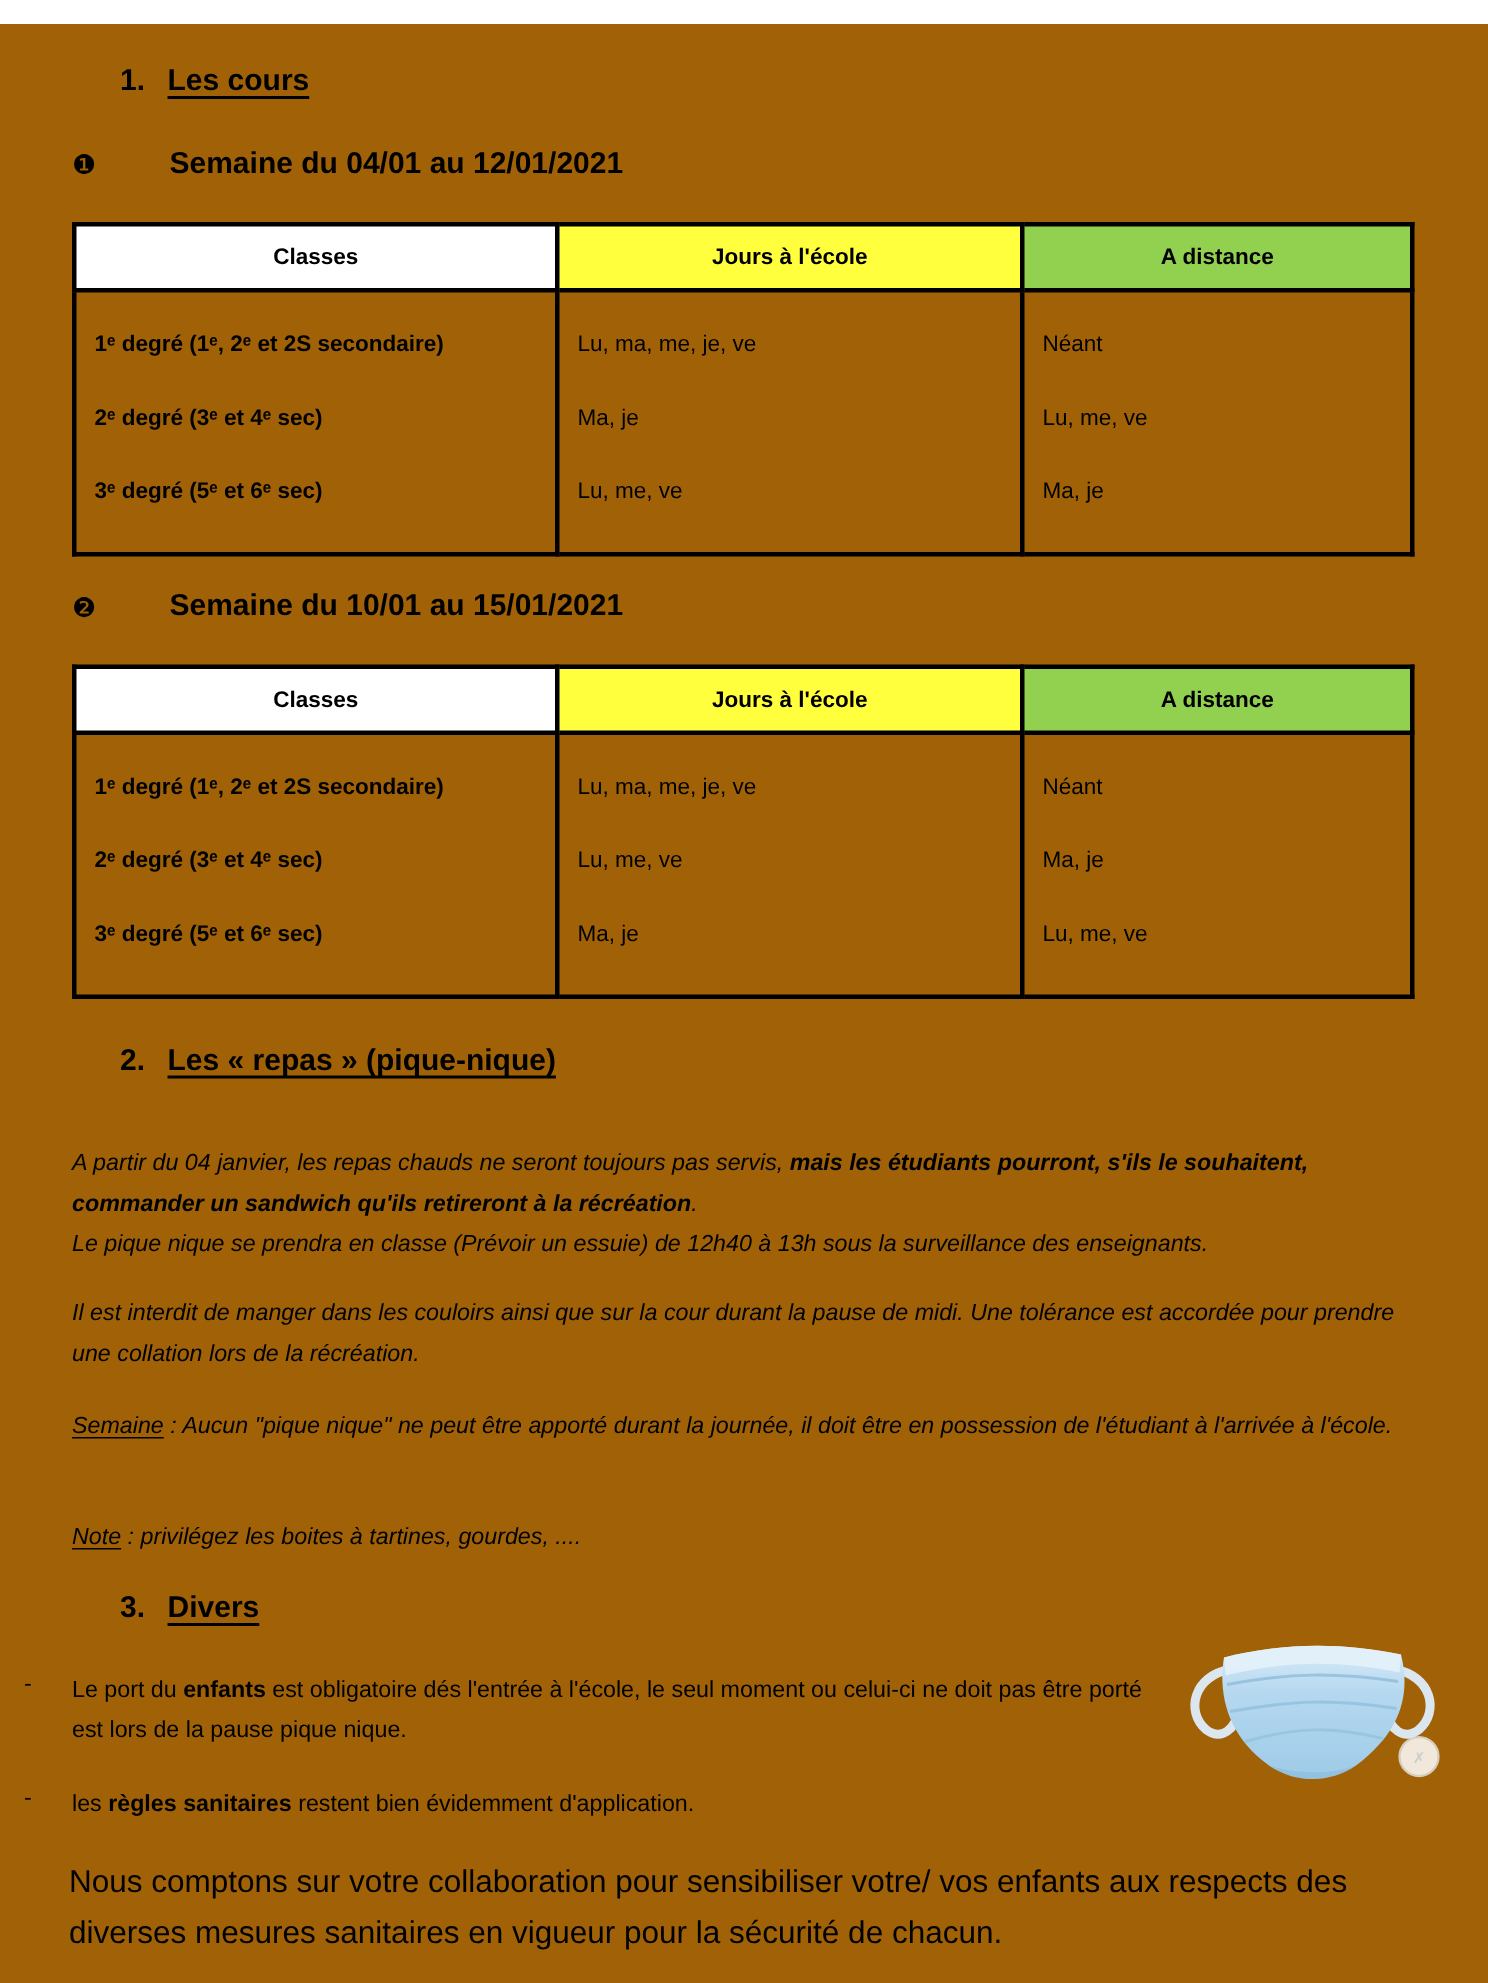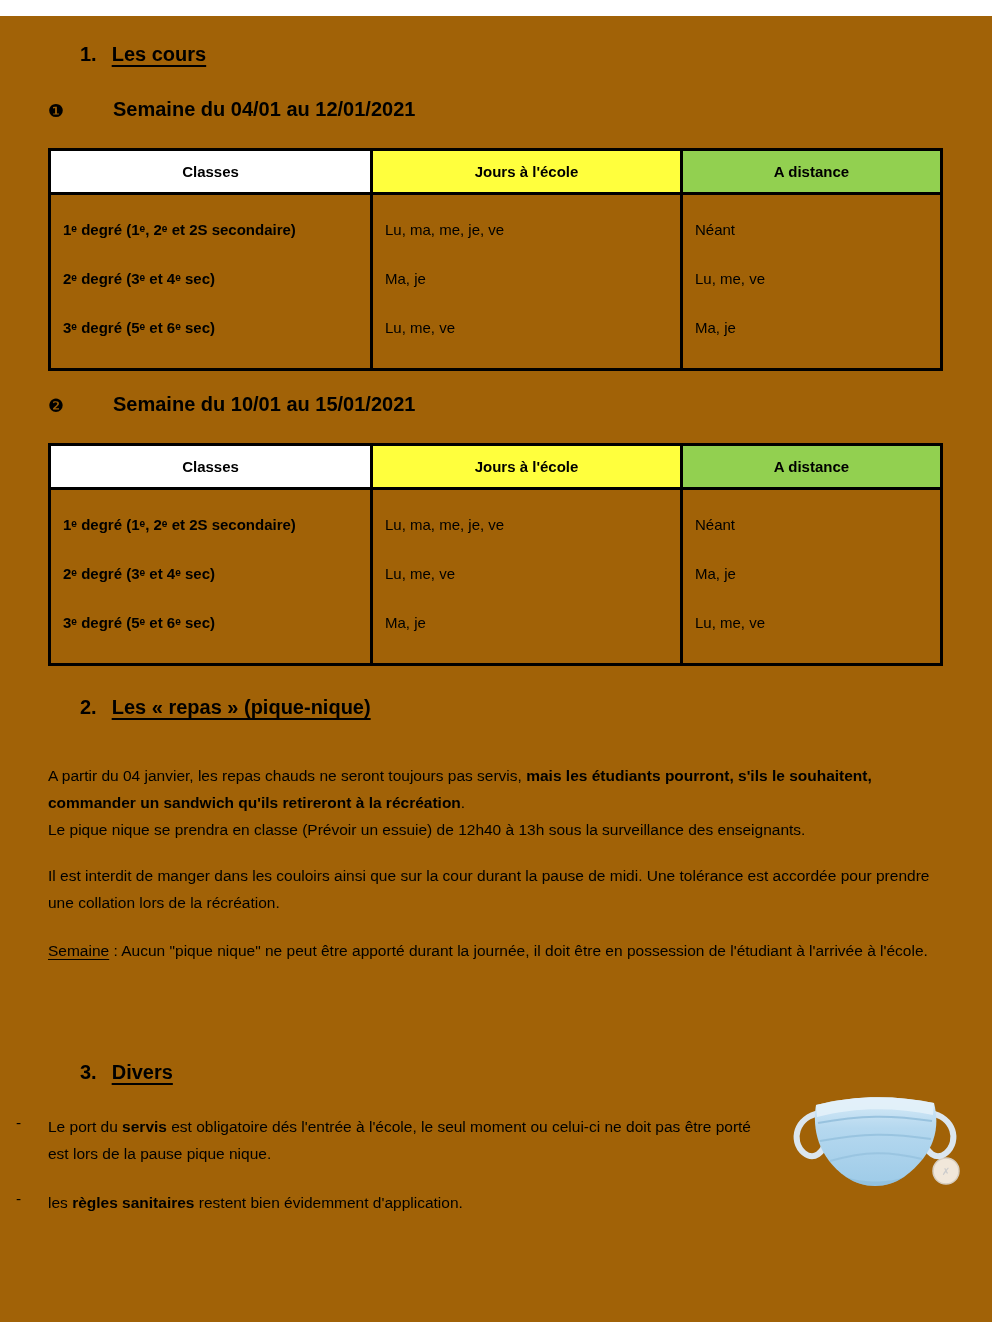--- a/index.html
+++ b/index.html
@@ -20,21 +20,21 @@
   table.sched { position:absolute; left:48px; width:892px; border-collapse:collapse; table-layout:fixed; }
   table.sched, table.sched th, table.sched td { border:3px solid #000; }
   table.sched th { height:44px; font-size:15px; font-weight:700; text-align:center; vertical-align:middle; }
   th.col-classes  { width:322px; background:#ffffff; }
   th.col-ecole    { width:310px; background:#ffff3d; }
   th.col-distance { width:260px; background:#92d050; }
   table.sched td { height:168px; vertical-align:top; padding:26px 6px 0 12px; font-size:15px; }
   .cell-line { display:block; height:49px; line-height:18px; white-space:nowrap; }
   td.classes-cell .cell-line { font-weight:700; }
   
-  .para { position:absolute; left:48px; width:906px; font-size:15.5px; line-height:27px; }
+  .para { position:absolute; left:48px; width:906px; font-size:15.5px; line-height:27px;font-style:italic; }
   .bold { font-weight:700; }
   .ulab { text-decoration:underline; text-underline-offset:3px; }
   
   .bullet-dash { position:absolute; left:16px; font-size:15.5px; }
   .bullet-text { position:absolute; left:48px; width:715px; font-size:15.5px; line-height:27px; }
   
   .closing { position:absolute; left:46px; width:900px; font-size:21px; line-height:34px; font-weight:400; }
   
   .mask-img { position:absolute; left:786px; top:1063px; width:178px; height:122px; }
 </style>
@@ -125,28 +125,31 @@
   </p>
 
   <p class="para" style="top:846px;">
     <span>Il est interdit de manger dans les couloirs ainsi que sur la cour durant la pause de midi. Une tolérance est accordée pour prendre une collation lors de la récréation.</span>
   </p>
 
   <p class="para" style="top:921px;">
     <span class="ulab">Semaine</span><span> : Aucun "pique nique" ne peut être apporté durant la journée, il doit être en possession de l'étudiant à l'arrivée à l'école.</span>
   </p>
 
+  <p class="para" style="top:995px;">
+    <span class="ulab">Note</span><span> : privilégez les boites à tartines, gourdes, ....</span>
+  </p>
 
   <div class="sec-head" style="top:1045px;">
     <span class="num">3.</span><span class="ttl">Divers</span>
   </div>
 
   <span class="bullet-dash" style="top:1098px;">-</span>
   <p class="bullet-text" style="top:1097px;">
-    <span>Le port du </span><span class="bold">servis</span><span> est obligatoire dés l'entrée à l'école, le seul moment ou celui-ci ne doit pas être porté est lors de la pause pique nique.</span>
+    <span>Le port du </span><span class="bold">enfants</span><span> est obligatoire dés l'entrée à l'école, le seul moment ou celui-ci ne doit pas être porté est lors de la pause pique nique.</span>
   </p>
 
   <span class="bullet-dash" style="top:1174px;">-</span>
   <p class="bullet-text" style="top:1173px;">
     <span>les </span><span class="bold">règles sanitaires</span><span> restent bien évidemment d'application.</span>
   </p>
 
   <svg class="mask-img" viewBox="0 0 178 122" aria-hidden="true">
     <defs>
       <linearGradient id="maskBody" x1="0" y1="0" x2="0" y2="1">
@@ -166,14 +169,15 @@
     <path d="M32,44 C75,36 105,36 146,42" fill="none" stroke="#8fbcda" stroke-width="2" opacity="0.8"></path>
     <path d="M34,62 C78,54 104,54 145,60" fill="none" stroke="#8fbcda" stroke-width="2" opacity="0.7"></path>
     <path d="M44,82 C80,72 102,72 136,80" fill="none" stroke="#8fbcda" stroke-width="2" opacity="0.6"></path>
 
     <path d="M60,98 C78,110 100,110 118,98 C104,104 76,104 60,98 Z" fill="#85b7d8" opacity="0.5"></path>
 
     <circle cx="160" cy="92" r="13" fill="#ffffff" stroke="#e0e0e0" stroke-width="1.5" opacity="0.85"></circle>
     <text x="160" y="96" font-size="10" fill="#cccccc" text-anchor="middle" font-family="DejaVu Sans, sans-serif">✗</text>
   </svg>
 
+  <p class="closing" style="top:1222px;">Nous comptons sur votre collaboration pour sensibiliser votre/ vos enfants aux respects des diverses mesures sanitaires en vigueur pour la sécurité de chacun.</p>
 
 </div>
 
 </body></html>

